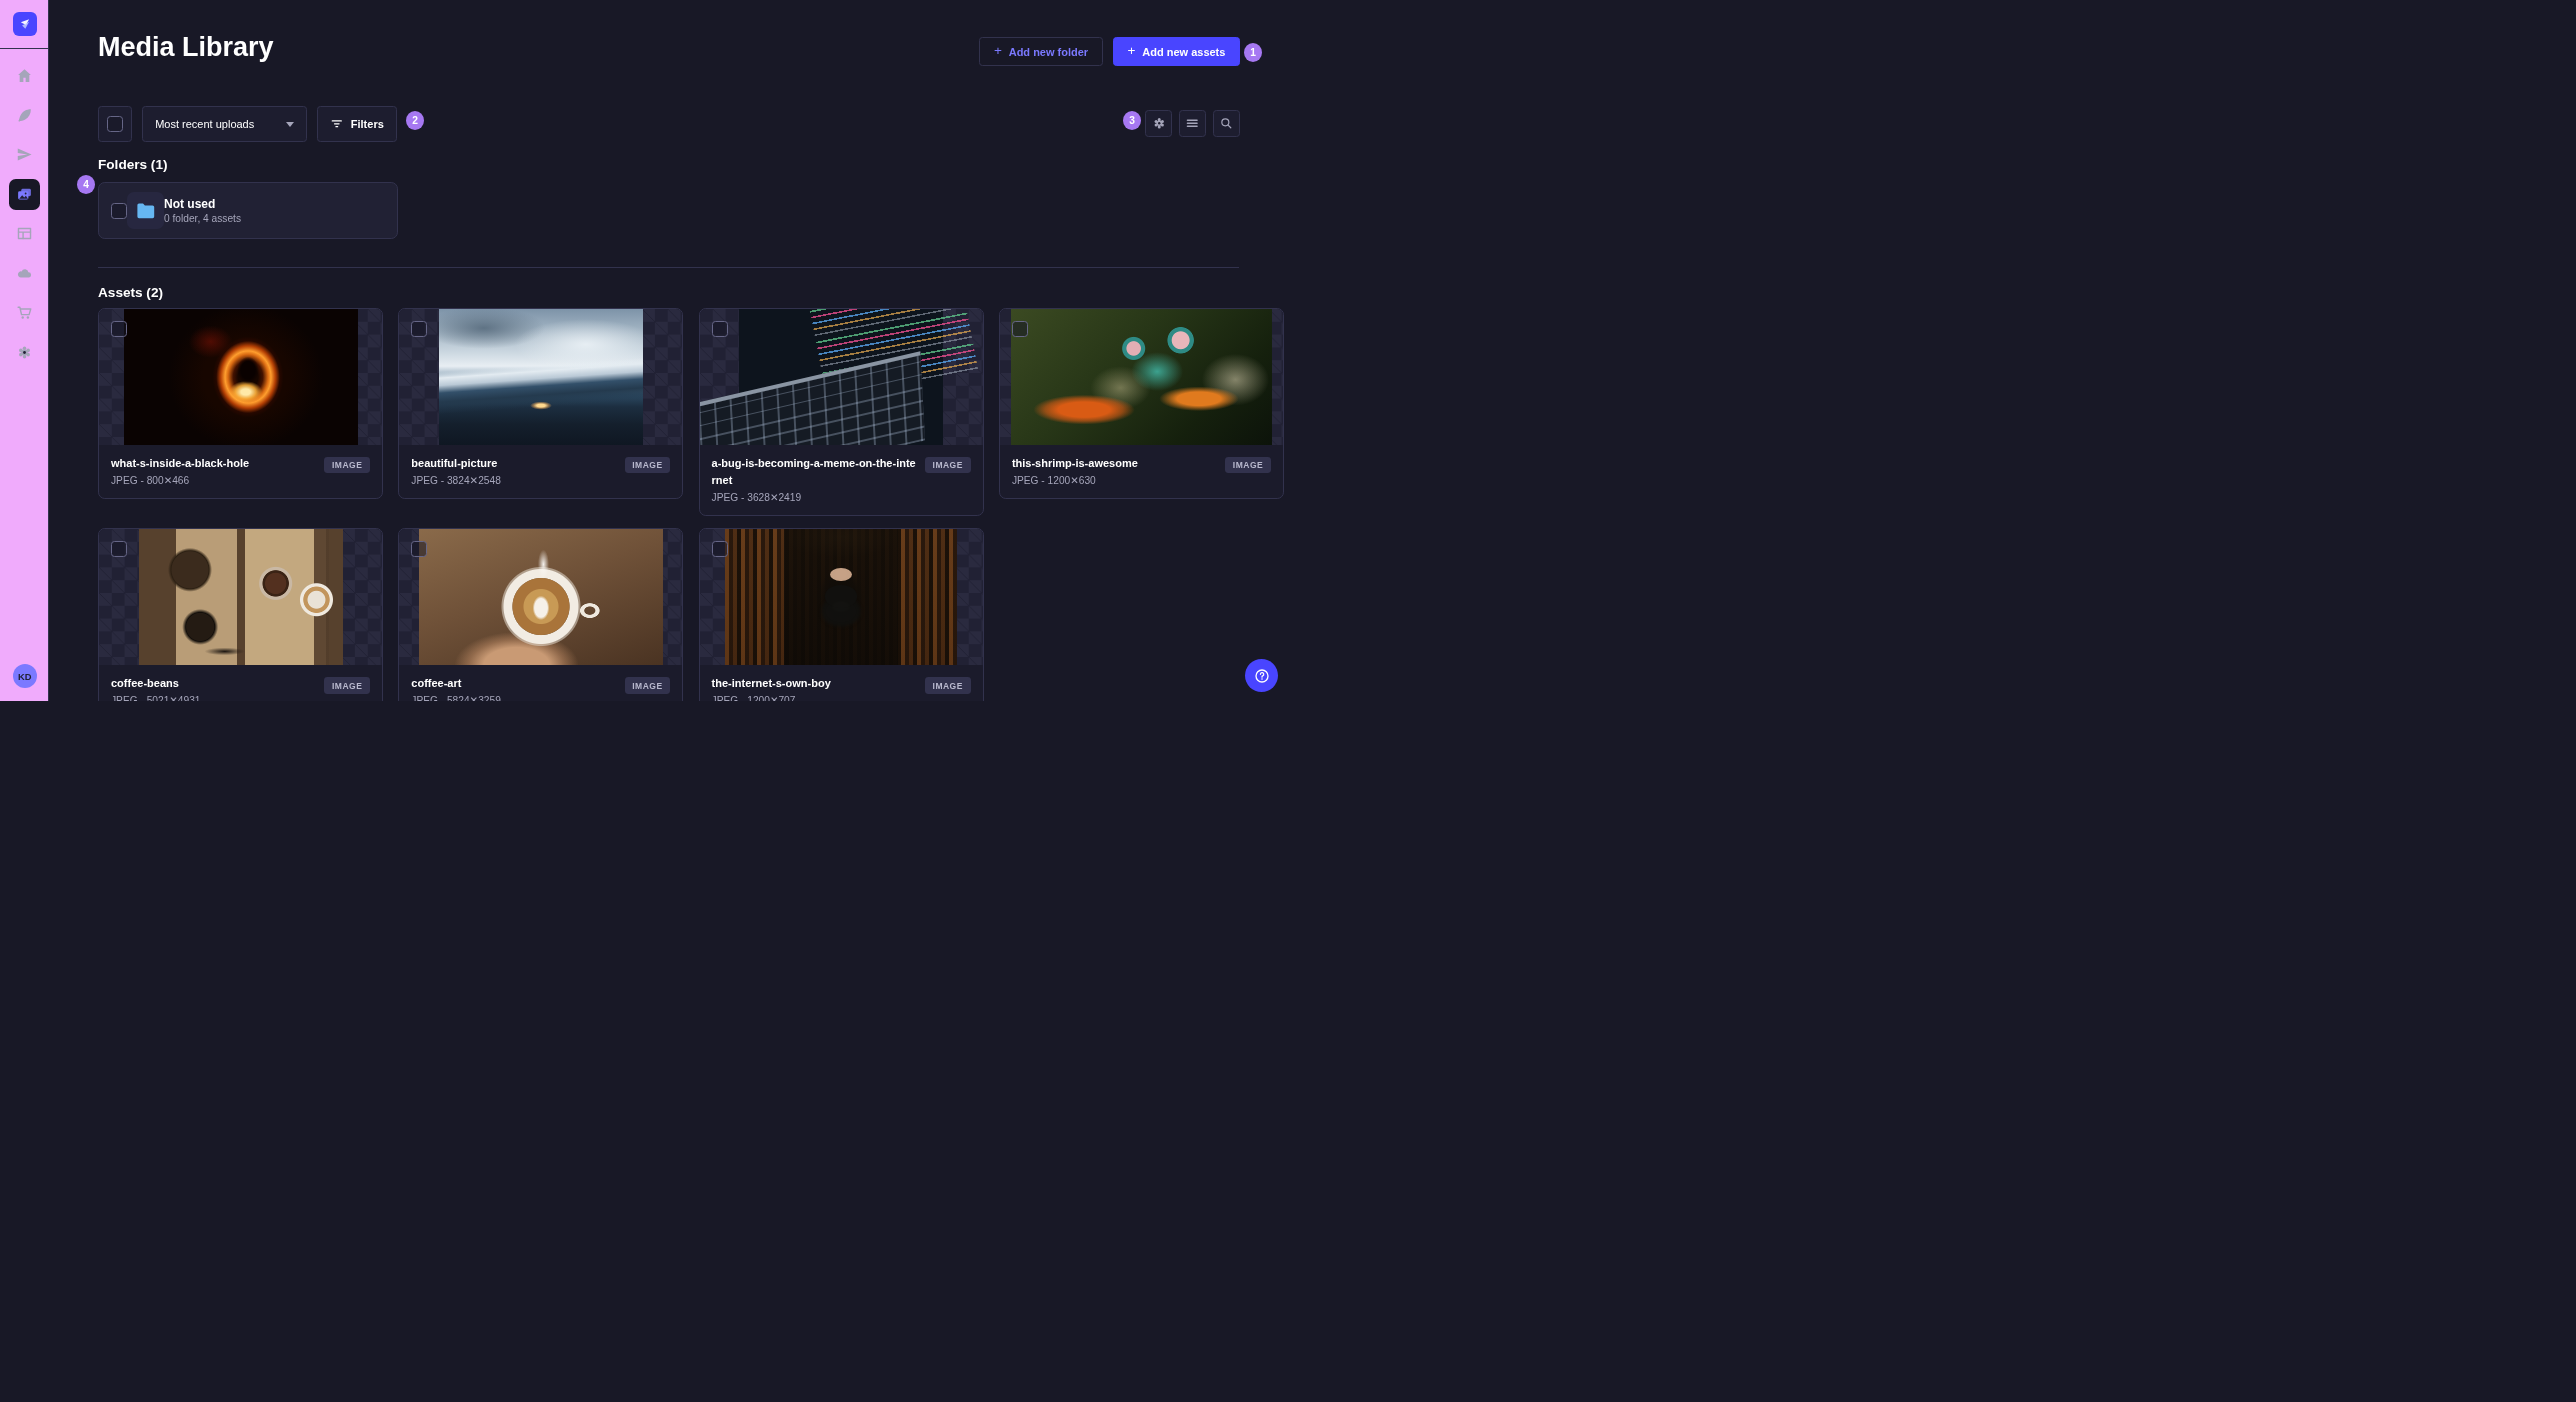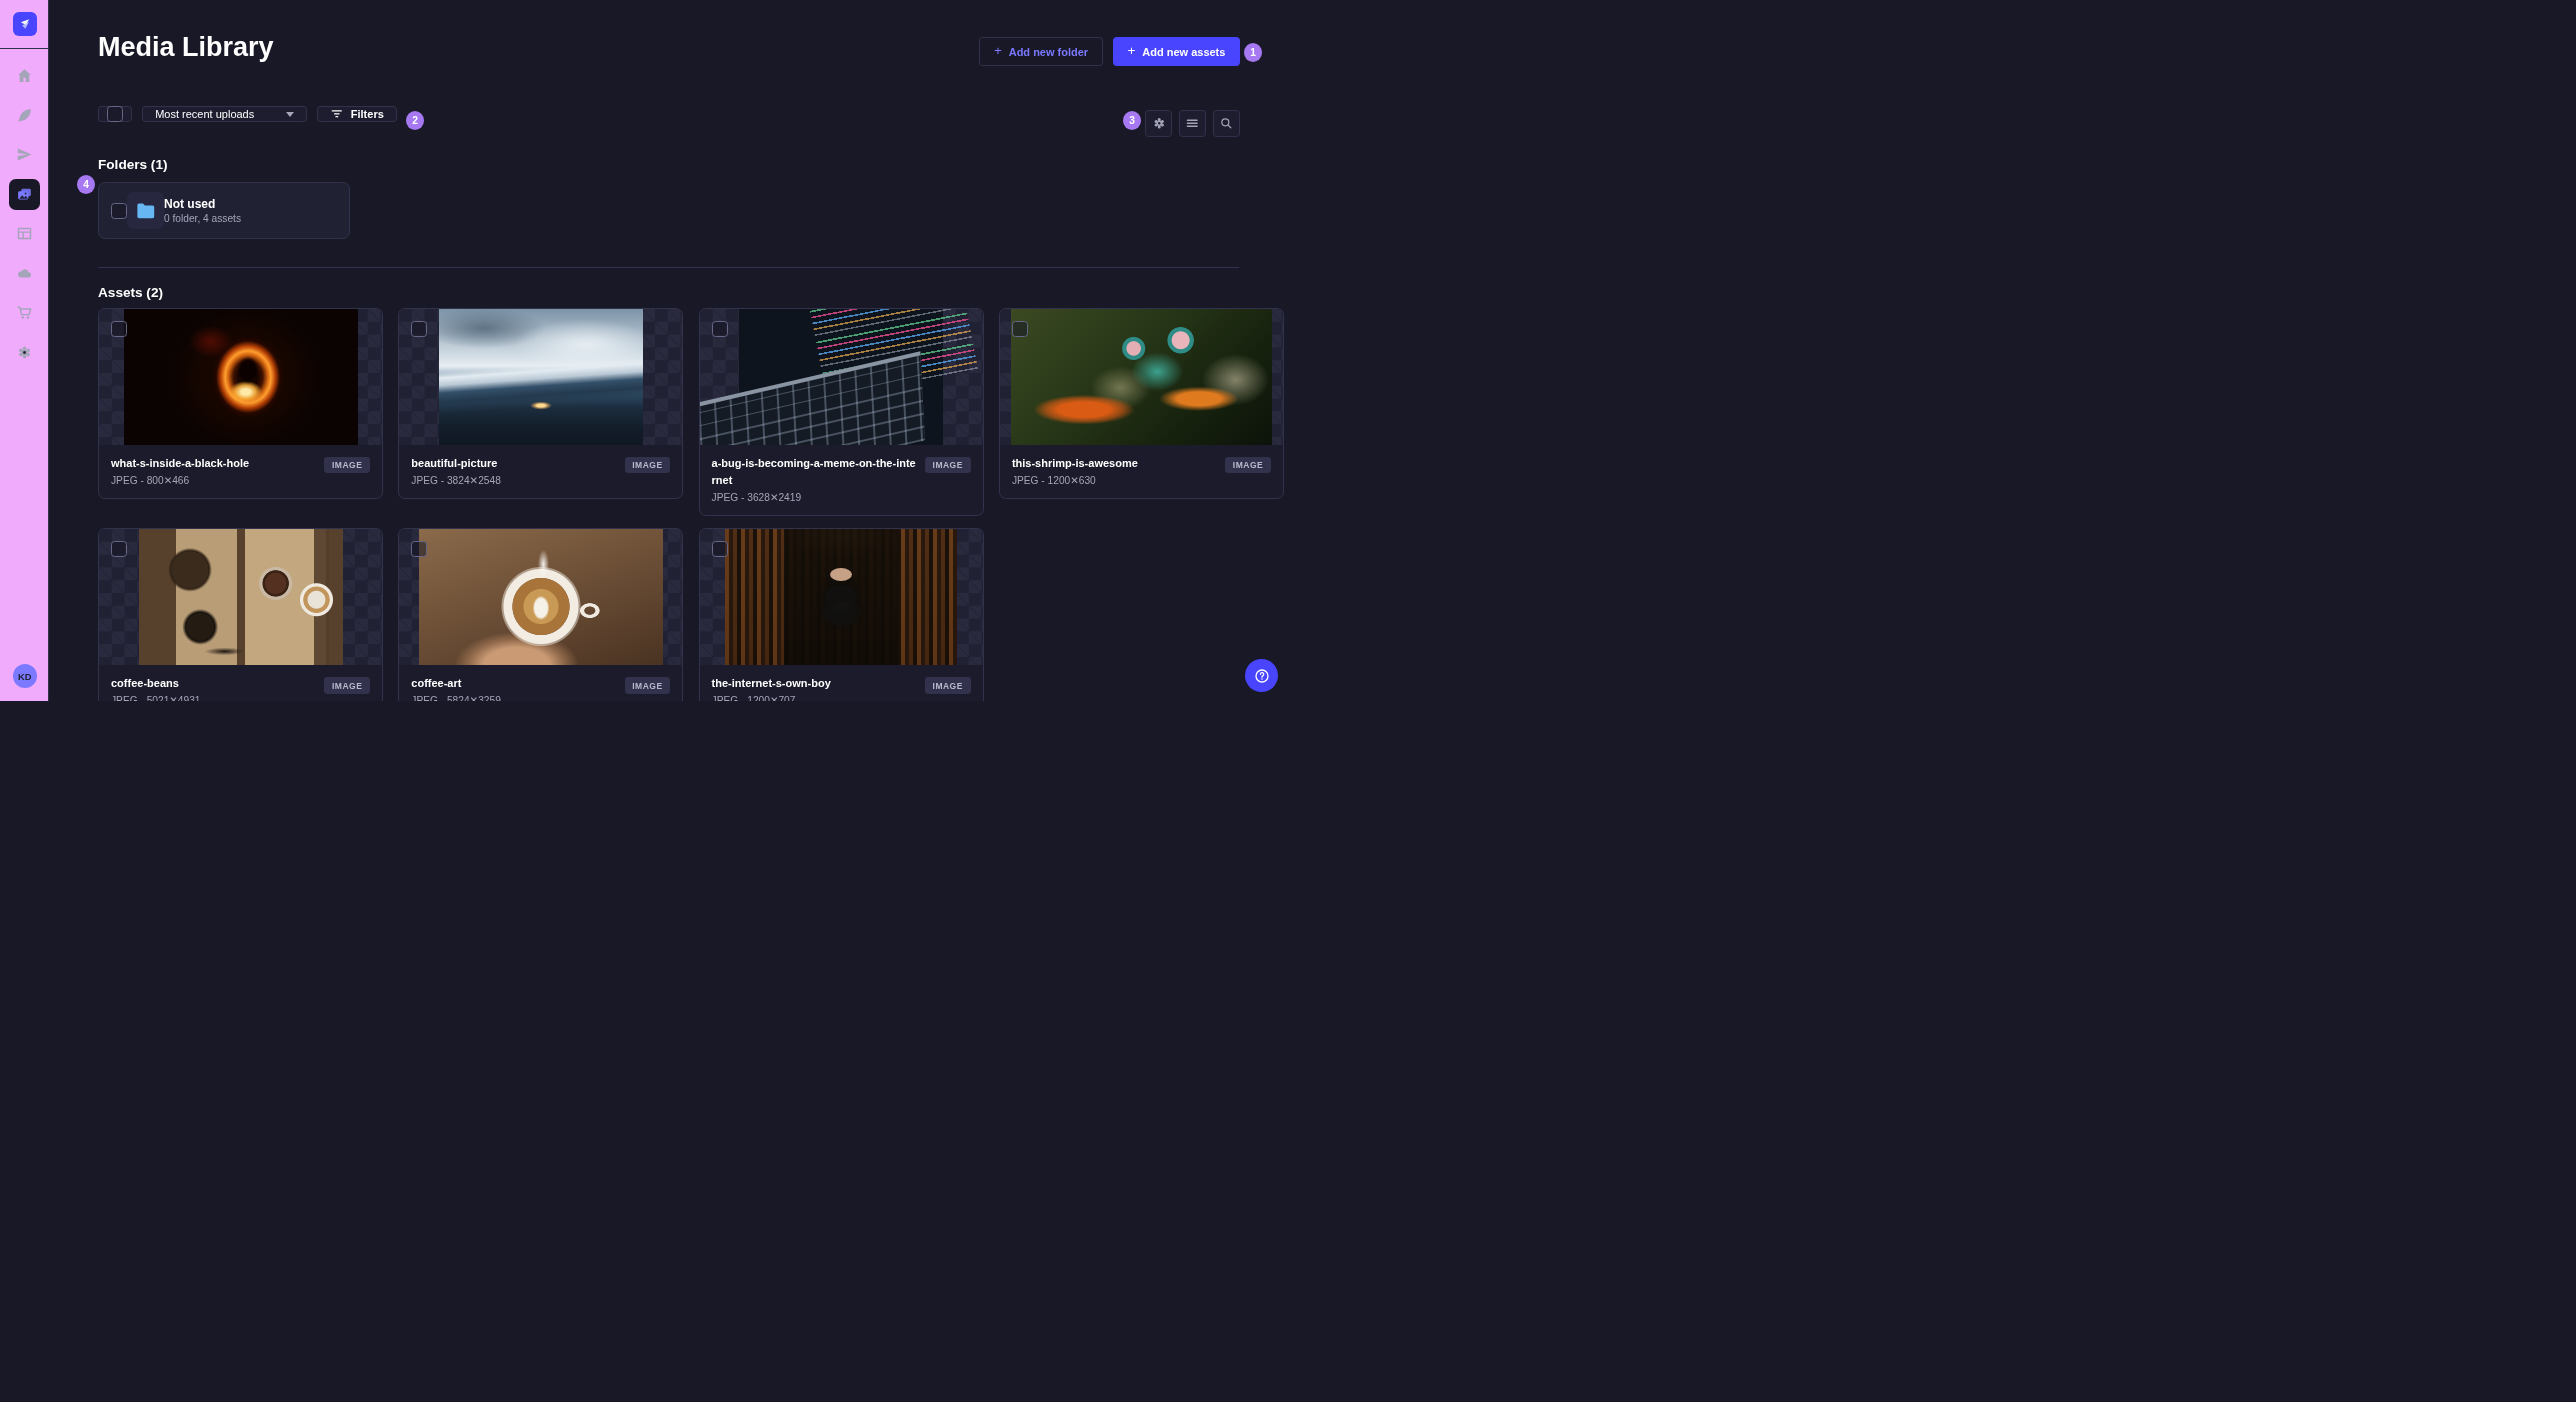--- a/index.html
+++ b/index.html
@@ -26,42 +26,42 @@
   .page-title { position:absolute; left:49px; top:32px; font-size:27px; font-weight:bold; color:#ffffff; }
   .header-actions { position:absolute; right:48px; top:37px; display:flex; gap:10.2px; }
   .btn { height:29px; display:flex; align-items:center; gap:6.8px; padding:0 13.6px;
     border-radius:3.4px; font-size:11px; font-weight:600; cursor:pointer; }
   .btn-outline { border:0.9px solid #32324d; color:#7b79ff; background:transparent; }
   .btn-primary { background:#4945ff; border:0.9px solid #4945ff; color:#ffffff; }
   .plus { font-size:13.6px; font-weight:400; line-height:1; margin-top:-1.7px; }
 
   
   .toolbar { position:absolute; left:49px; top:106px; display:flex; gap:10.2px; align-items:center; }
-  .sq-btn { height:16px; border:0.9px solid #32324d; border-radius:3.4px; background:#1d1d2f;
+  .sq-btn { height:36px; border:0.9px solid #32324d; border-radius:3.4px; background:#1d1d2f;
     display:flex; align-items:center; justify-content:center; cursor:pointer; }
   .selectall { width:34px; }
   .cb { width:16px; height:16px; border:0.9px solid #666687; border-radius:3.4px; background:rgba(24,24,38,.55); }
   .dropdown { width:165px; padding:0 12px; justify-content:flex-start; color:#fff; font-size:11px; }
   .caret { margin-left:auto; width:0; height:0; border-left:4.3px solid transparent;
     border-right:4.3px solid transparent; border-top:5.1px solid #a5a5ba; }
   .filters-btn { padding:0 12px; gap:6.8px; color:#fff; font-size:11px; font-weight:600; }
   .view-actions { position:absolute; right:48px; top:110px; display:flex; gap:6.8px; }
   .icon-btn { width:27px; height:27px; }
   .icon-btn svg { width:14.5px; height:14.5px; }
 
   
   .ann { position:absolute; width:18px; height:19px; border-radius:50%; background:#a678f2;
     color:#fff; font-size:10.2px; font-weight:bold; display:flex; align-items:center; justify-content:center; z-index:9; }
   .ann1 { left:1195px; top:43px; } .ann2 { left:357px; top:111px; }
   .ann3 { left:1074px; top:111px; } .ann4 { left:28px; top:175px; }
 
   
   .sec-title { position:absolute; left:49px; font-size:13.6px; font-weight:600; color:#fff; }
   .folders-title { top:157px; }
-  .folder-card { position:absolute; left:49px; top:182px; width:252px; height:57px;
+  .folder-card { position:absolute; left:49px; top:182px; width:300px; height:57px;
     background:#212134; border:0.9px solid #32324d; border-radius:6.8px;
     display:flex; align-items:center; gap:0; padding:0 12px; cursor:pointer; }
   .folder-tile { width:37px; height:37px; border-radius:6.8px; background:#272740;
     display:flex; align-items:center; justify-content:center; }
   .folder-name { font-size:12px; font-weight:600; color:#fff; }
   .folder-meta { font-size:10.2px; color:#a5a5ba; margin-top:2.6px; }
   .divider { position:absolute; left:49px; top:267px; width:1141px; height:0.9px; background:#32324d; }
   .assets-title { top:285px; }
 
   

